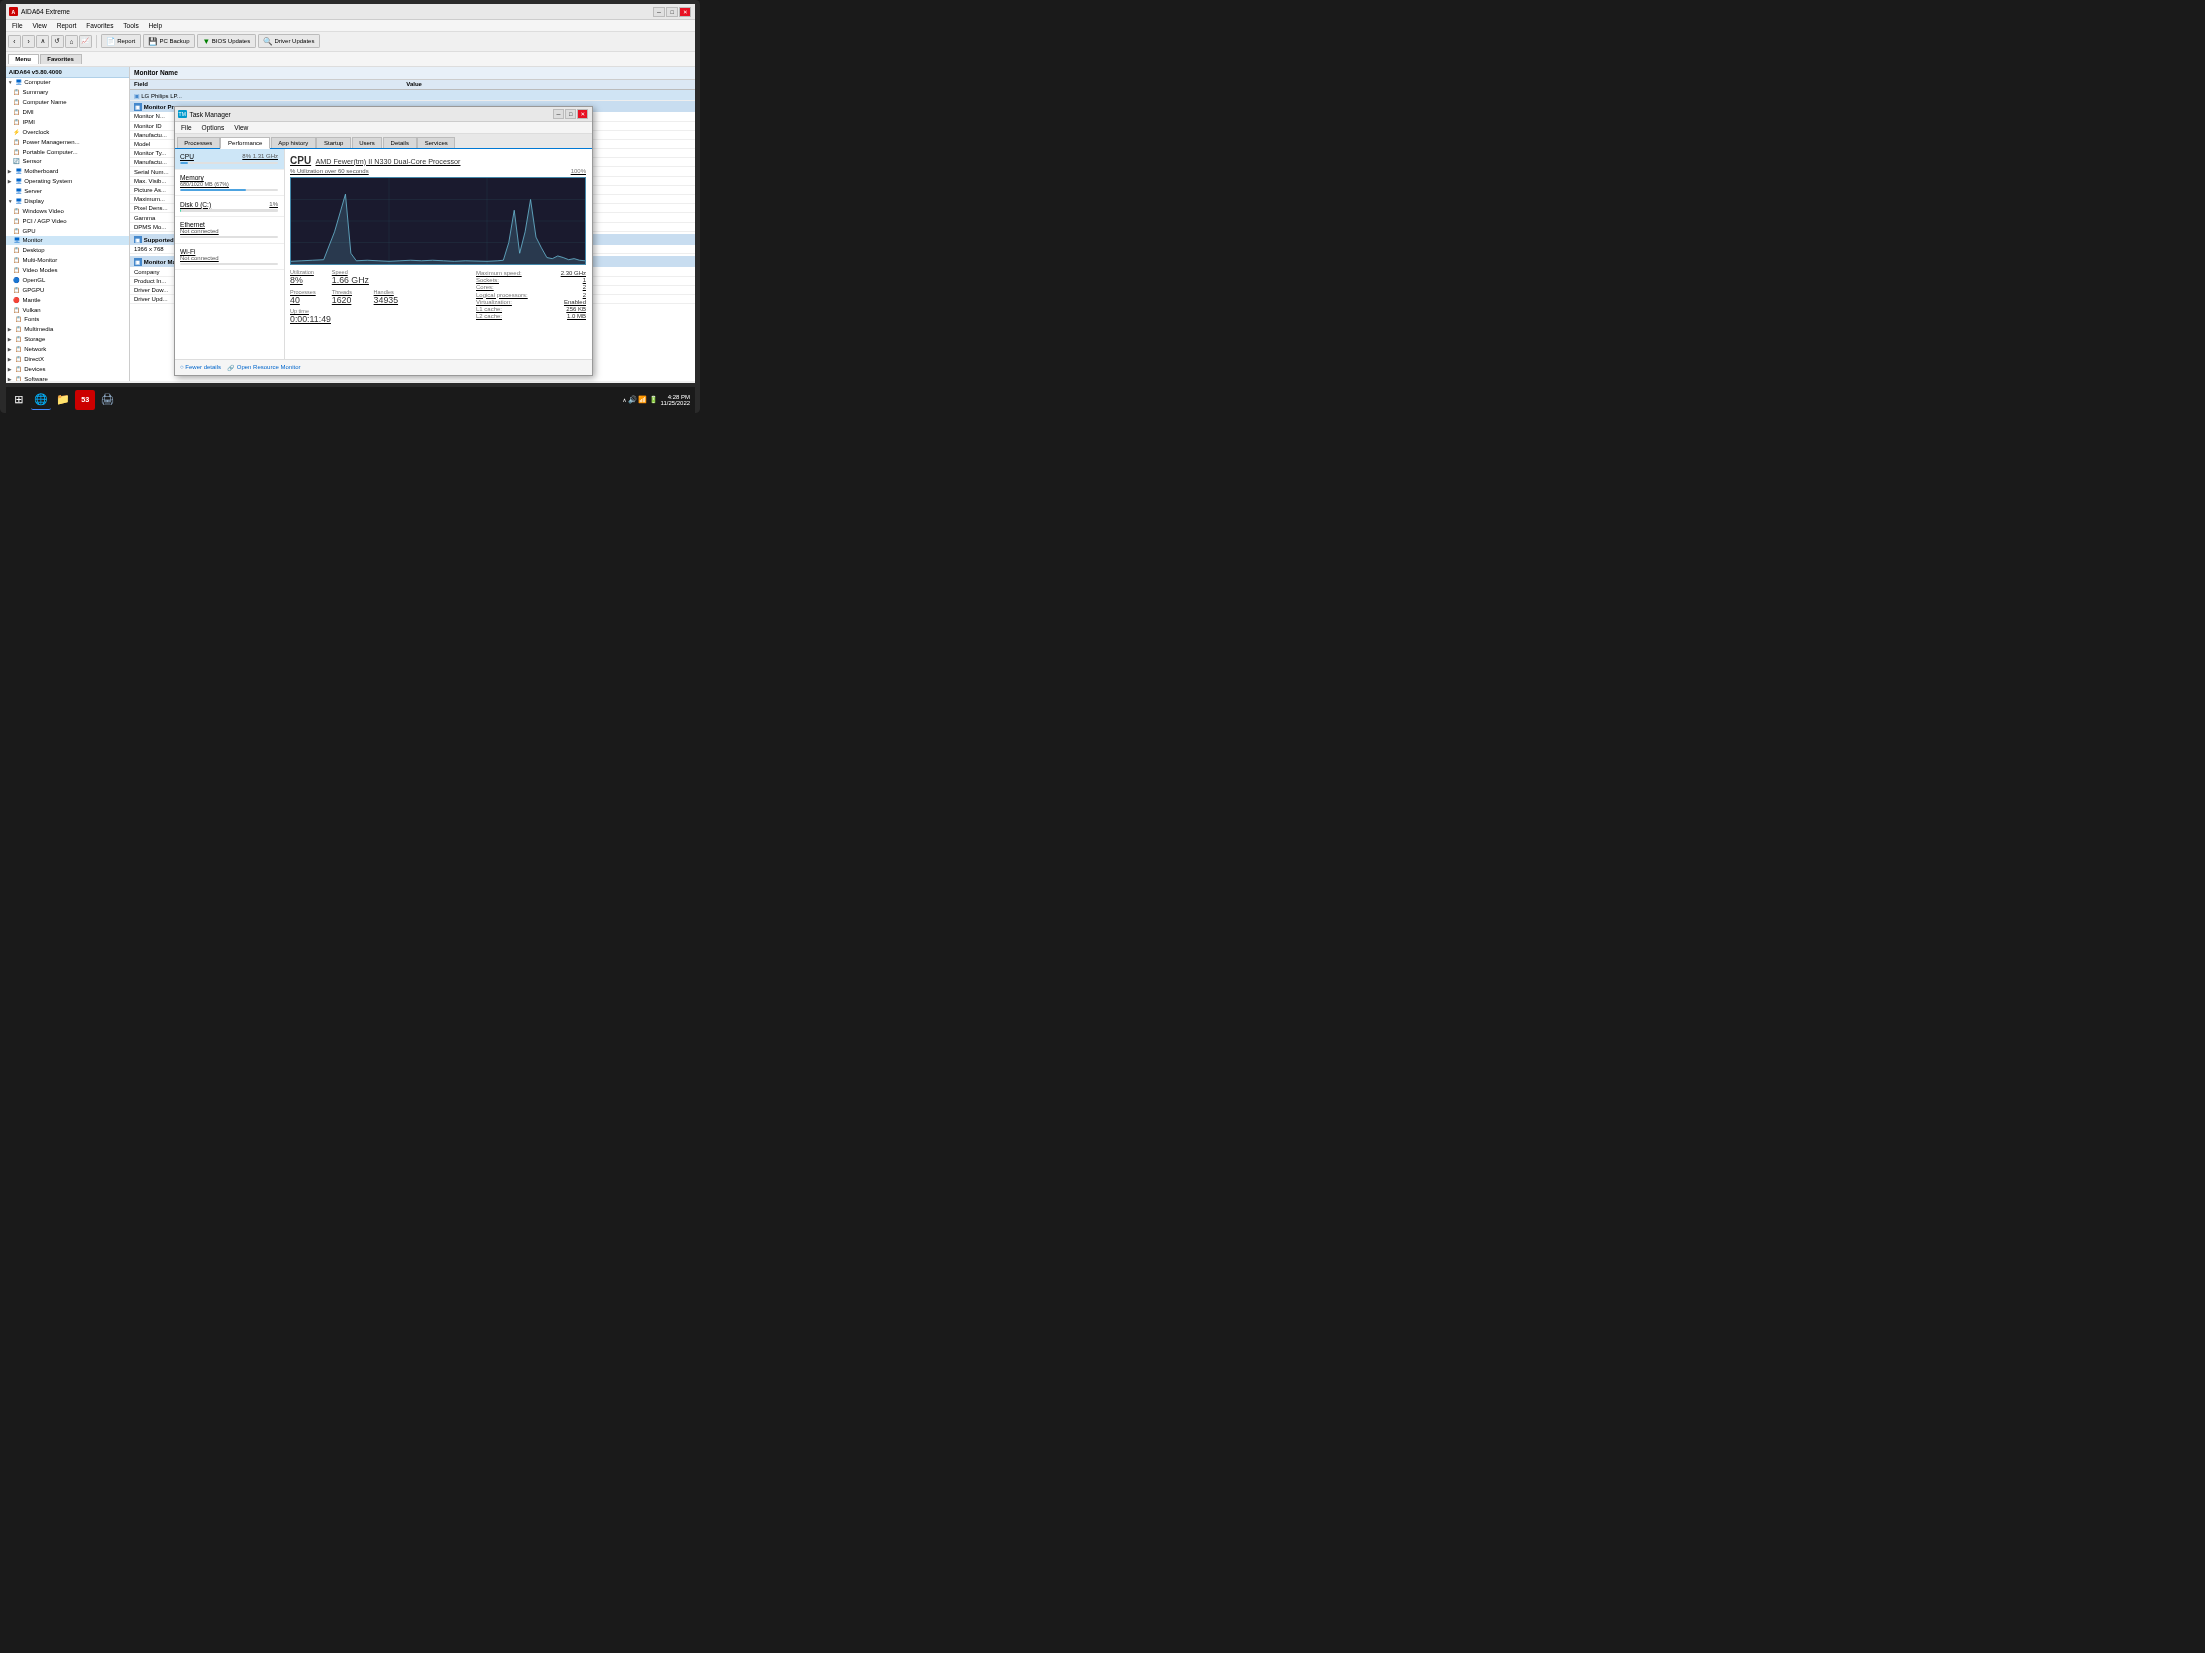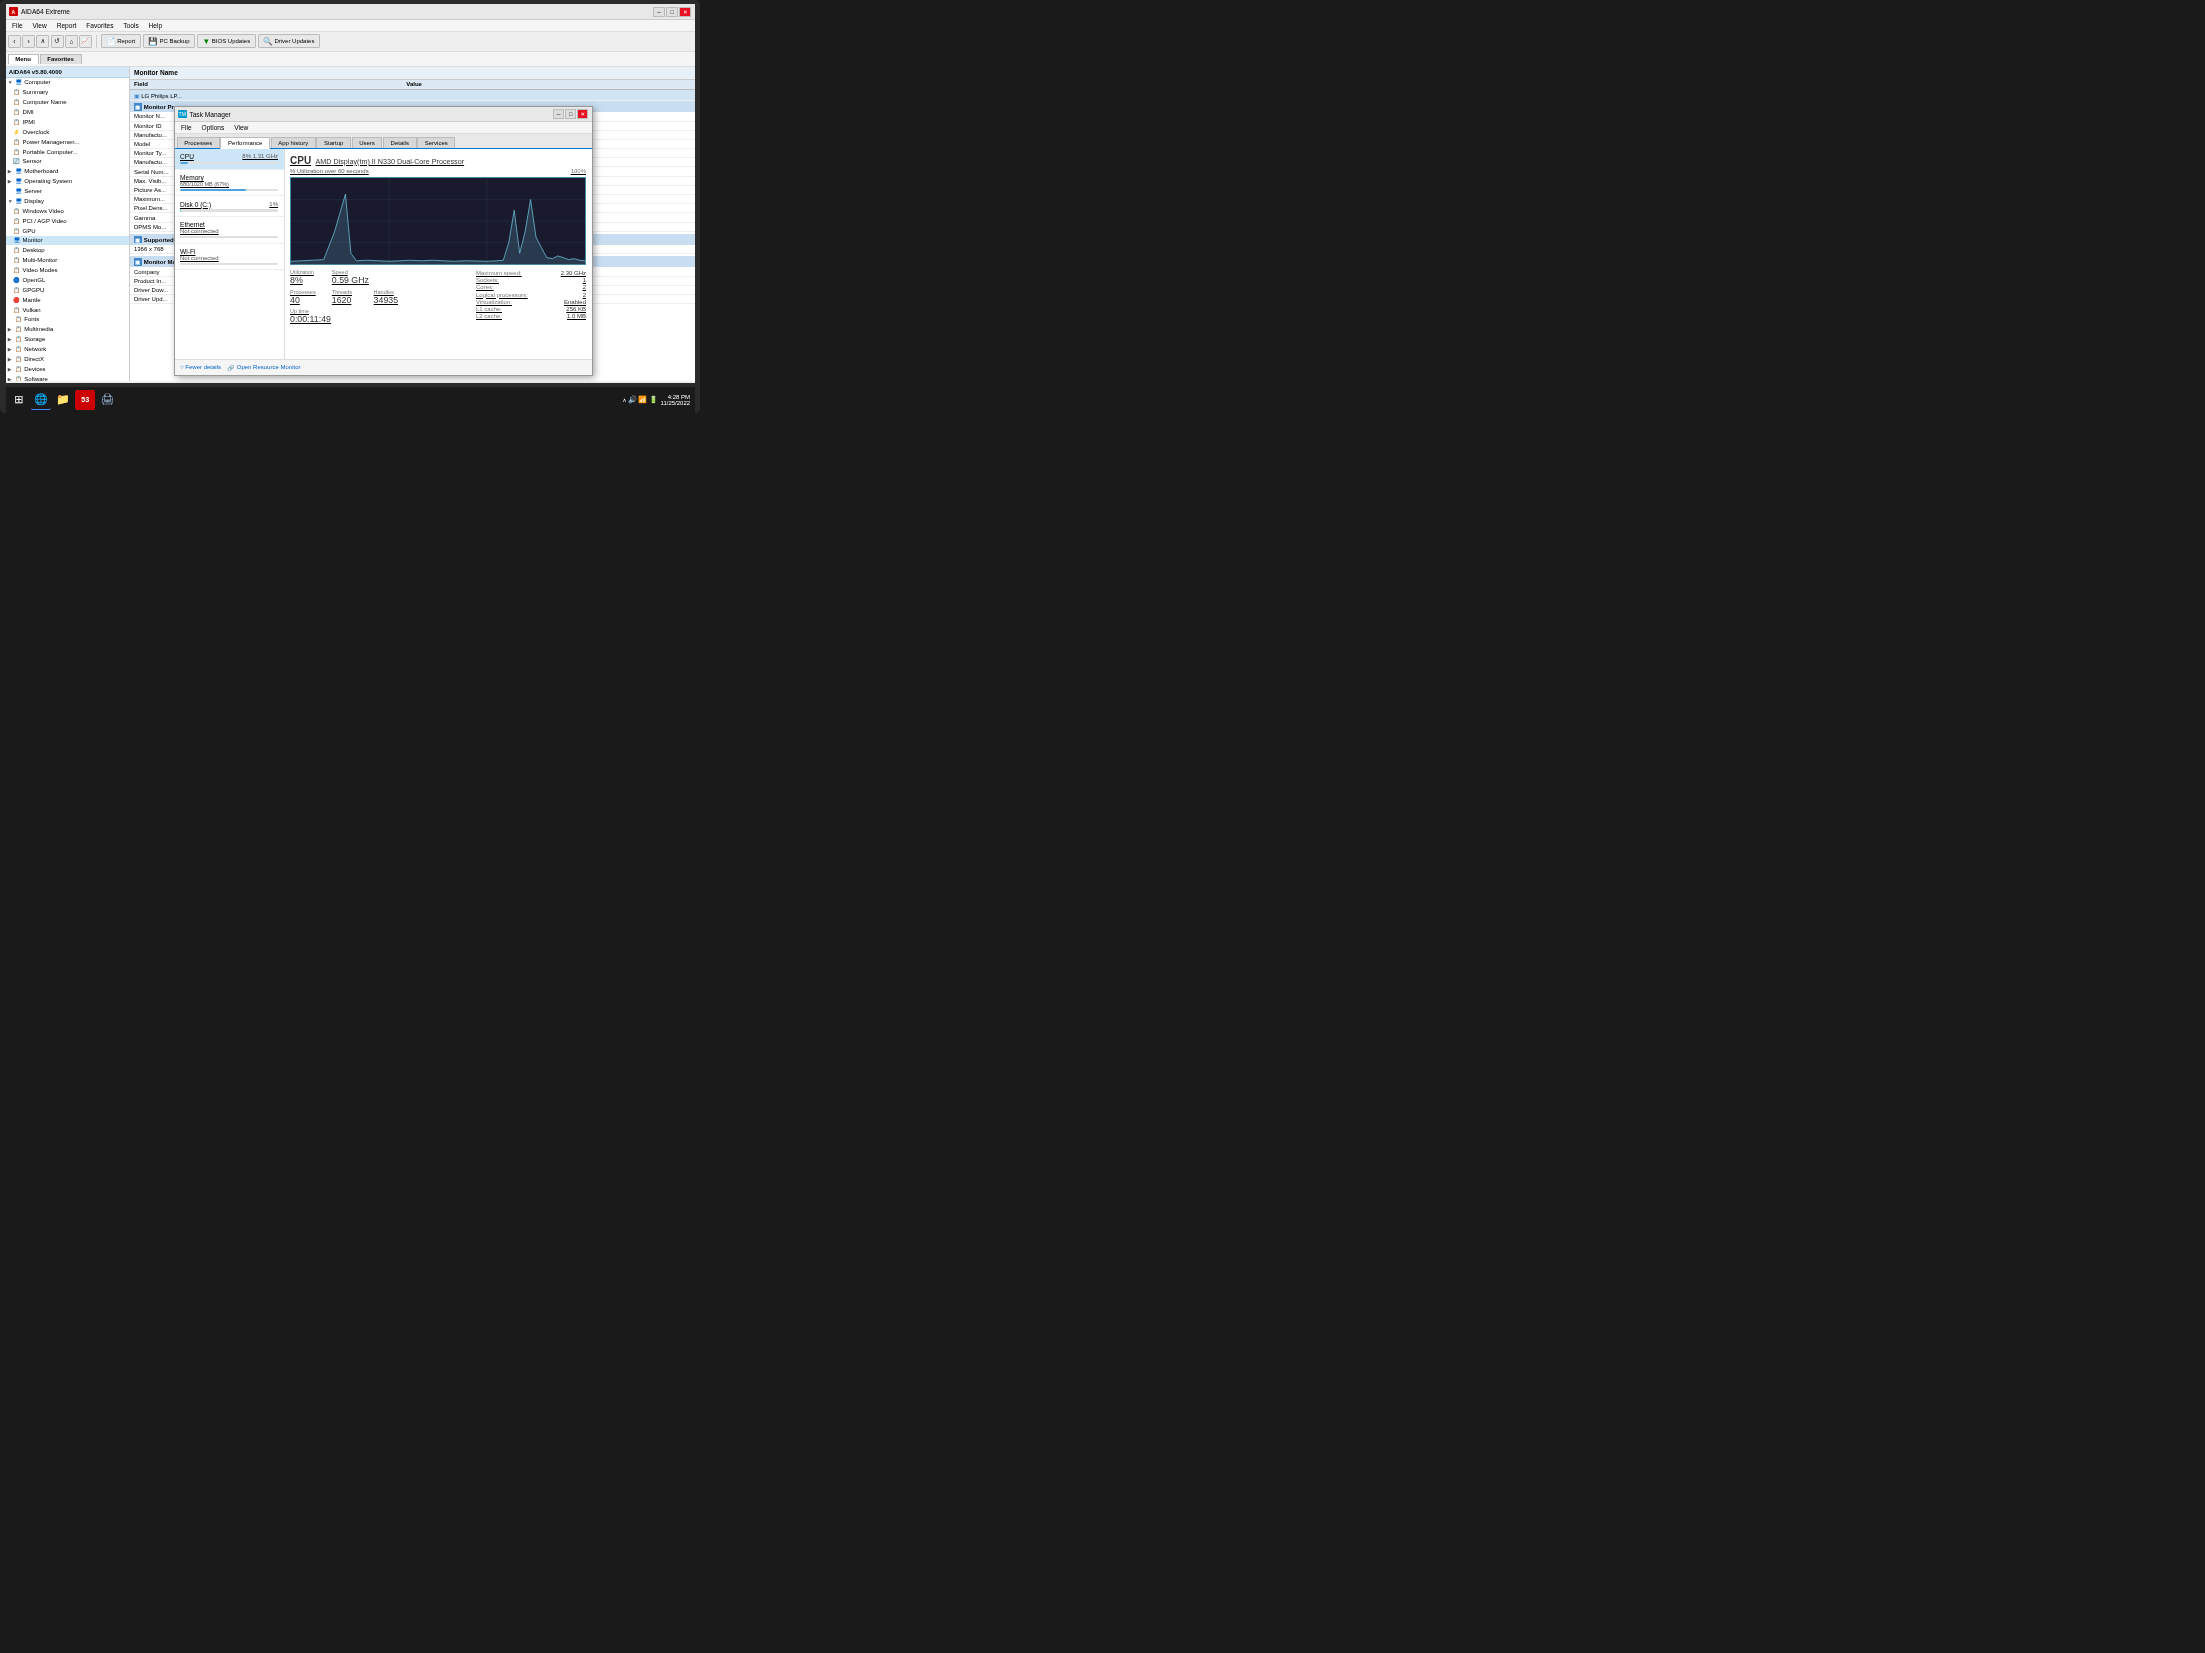--- a/index.html
+++ b/index.html
@@ -886,21 +886,21 @@
             <div class="tm-resource-value">Not connected</div>
             <div class="tm-resource-bar">
               <div class="tm-resource-bar-fill" style="width:0%"></div>
             </div>
           </div>
         </div>
 
         <div class="tm-right">
           <div class="tm-cpu-header">
             <span class="tm-cpu-label">CPU</span>
-            <span class="tm-cpu-name">AMD Display(tm) II N330 Dual-Core Processor</span>
+            <span class="tm-cpu-name">AMD Fewer(tm) II N330 Dual-Core Processor</span>
           </div>
           <div style="display:flex; justify-content:space-between; margin-bottom:1.1px;">
             <span class="tm-util-label">% Utilization over 60 seconds</span>
             <span class="tm-util-pct">100%</span>
           </div>
 
           <div class="cpu-graph">
             <svg viewBox="0 0 540 160" preserveAspectRatio="none">
 
               <line x1="0" y1="40" x2="540" y2="40" stroke="#2a4a5a" stroke-width="0.5"></line>
@@ -923,21 +923,21 @@
 
           <div class="tm-stats-container">
             <div class="tm-left-stats">
               <div class="stat-row">
                 <div class="stat-cell">
                   <div class="tm-stat-label">Utilization</div>
                   <div class="tm-stat-value">8%</div>
                 </div>
                 <div class="stat-cell">
                   <div class="tm-stat-label">Speed</div>
-                  <div class="tm-stat-value">0.59 GHz</div>
+                  <div class="tm-stat-value">1.66 GHz</div>
                 </div>
               </div>
               <div class="stat-row">
                 <div class="stat-cell">
                   <div class="tm-stat-label">Processes</div>
                   <div class="tm-stat-value">40</div>
                 </div>
                 <div class="stat-cell">
                   <div class="tm-stat-label">Threads</div>
                   <div class="tm-stat-value">1620</div>

